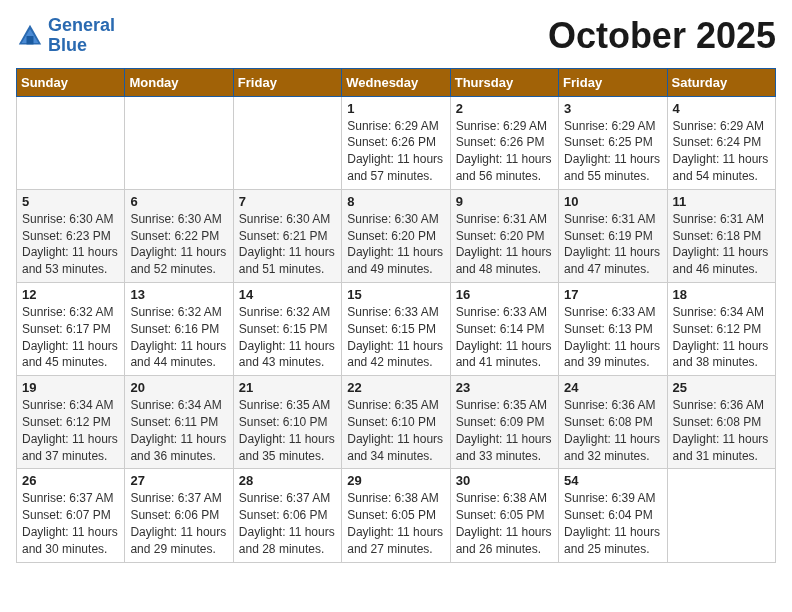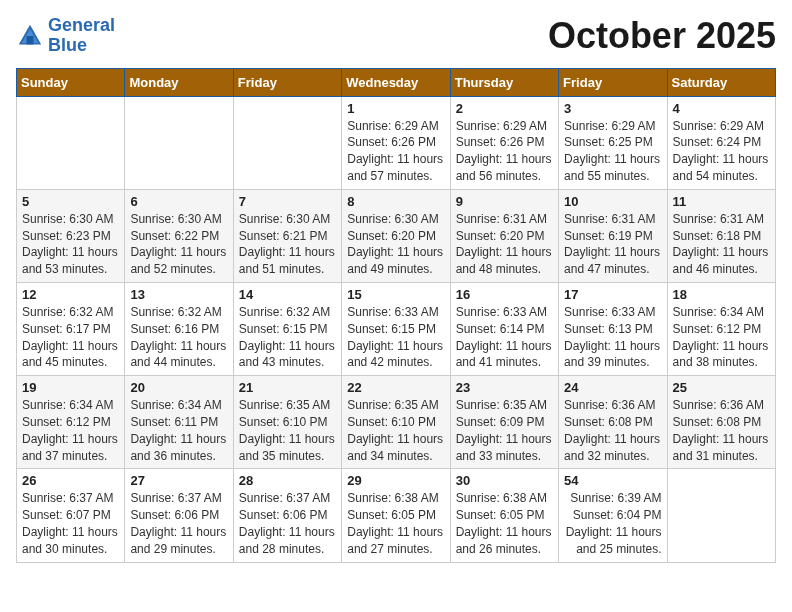--- a/index.html
+++ b/index.html
@@ -309,20 +309,20 @@
 Daylight: 11 hours and 27 minutes.</div>
         </td>
         <td>
           <span class="day-num">30</span>
           <div class="day-info" style="white-space: pre-line;">Sunrise: 6:38 AM
 Sunset: 6:05 PM
 Daylight: 11 hours and 26 minutes.</div>
         </td>
         <td>
           <span class="day-num">54</span>
-          <div class="day-info" style="white-space: pre-line; text-align: right;">Sunrise: 6:39 AM
+          <div class="day-info" style="white-space: pre-line;">Sunrise: 6:39 AM
 Sunset: 6:04 PM
 Daylight: 11 hours and 25 minutes.</div>
         </td>
         <td class="empty-cell"></td>
       </tr>
     </tbody>
 </table>
 
 </body></html>

